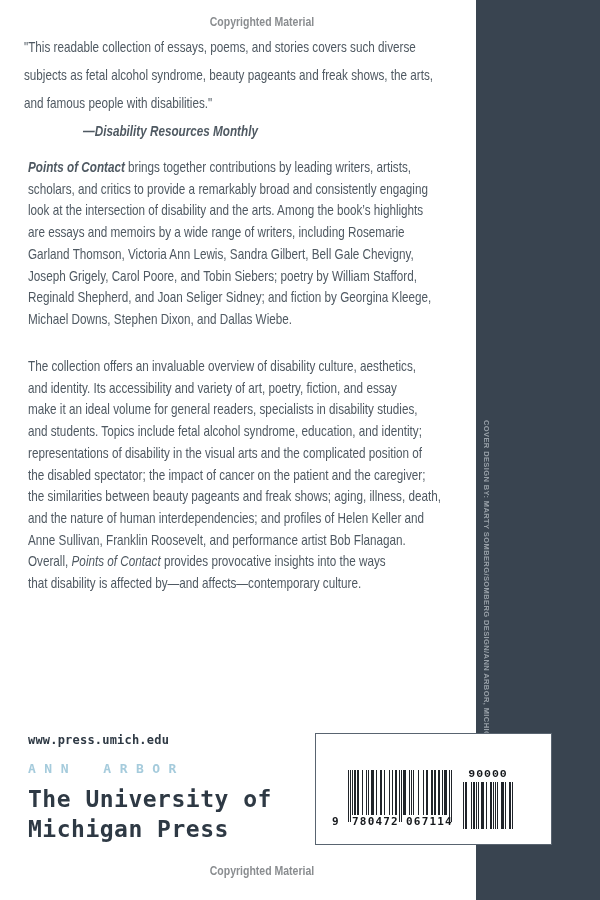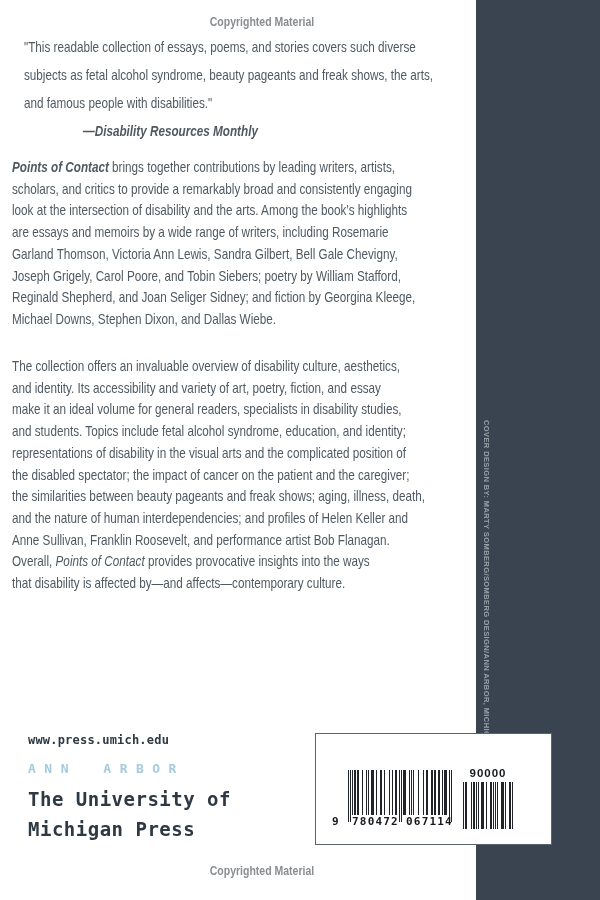--- a/index.html
+++ b/index.html
@@ -12,21 +12,21 @@
     position:absolute; left:476px; top:0; width:124px; height:900px;
     background:#394450;
   }
   .banner{
     position:absolute; left:0; width:524px; text-align:center;
     font-size:12.5px; font-weight:600; color:#8a8d90;
     transform:scaleX(0.84);
   }
   .banner.top{top:15px;}
   .banner.bottom{top:864px;}
-  .textblock{position:absolute; left:12px;}
+  .textblock{position:absolute; left:28px;}
   .line{white-space:nowrap; transform:scaleX(0.78); transform-origin:left center;}
   .seg-bi{font-weight:bold; font-style:italic;}
   .seg-i{font-style:italic;}
   .quote{top:33px; font-size:15px; line-height:28px;}
   .quote{left:24px;}
   .attribution{
     margin-left:59px; font-weight:bold; font-style:italic;
     white-space:nowrap; transform:scaleX(0.78); transform-origin:left center;
   }
   .para{font-size:15px; line-height:21.7px;}
@@ -36,21 +36,21 @@
   .spine-caption{
     position:absolute; left:491px; top:420px;
     transform:rotate(90deg); transform-origin:0 0;
     white-space:nowrap; font-size:7.5px; font-weight:600;
     letter-spacing:0.4px; color:#98a0a8;
   }
   .publisher{position:absolute; left:28px; color:#2e3944;
     font-family:"DejaVu Sans Mono",monospace; font-weight:bold;}
   .pub-url{top:733px; font-size:12px; letter-spacing:0.2px;}
   .pub-city{top:761px; font-size:13px; letter-spacing:8.5px; word-spacing:10px; color:#a5cbdc;}
-  .pub-name{top:784px; font-size:19px; line-height:30px; letter-spacing:0.5px;}
+  .pub-name{top:784px; font-size:23px; line-height:30px; letter-spacing:0.5px;}
   .barcode-box{
     position:absolute; left:315px; top:733px; width:237px; height:112px;
     background:#ffffff; border:1px solid #596470; box-sizing:border-box;
   }
   .isbn-line{
     position:absolute; left:0; top:18px; width:222px; text-align:center;
     font-family:"DejaVu Sans Mono",monospace; font-size:12px;
     letter-spacing:-0.2px; color:#15181c; font-weight:bold;
   }
   .bars{position:absolute;}
@@ -59,21 +59,21 @@
   .bars-addon{left:146px; top:48px; width:52px; height:47px;}
   .bc-digit{
     position:absolute; top:81px; font-family:"DejaVu Sans Mono",monospace;
     font-size:11px; letter-spacing:1.2px; color:#15181c; font-weight:bold;
   }
   .bc-d-left{left:16px;}
   .bc-d-g1{left:36px;}
   .bc-d-g2{left:90px;}
   .addon-num{
     position:absolute; left:146px; top:33px; width:52px; text-align:center;
-    font-family:Liberation Sans, sans-serif; font-size:11.5px;
+    font-family:Liberation Mono, monospace; font-size:11.5px;
     letter-spacing:1px; color:#15181c; font-weight:bold;
   }
 </style>
 </head>
 <body>
 
 <div class="page">
 
   <div class="band"></div>
 

